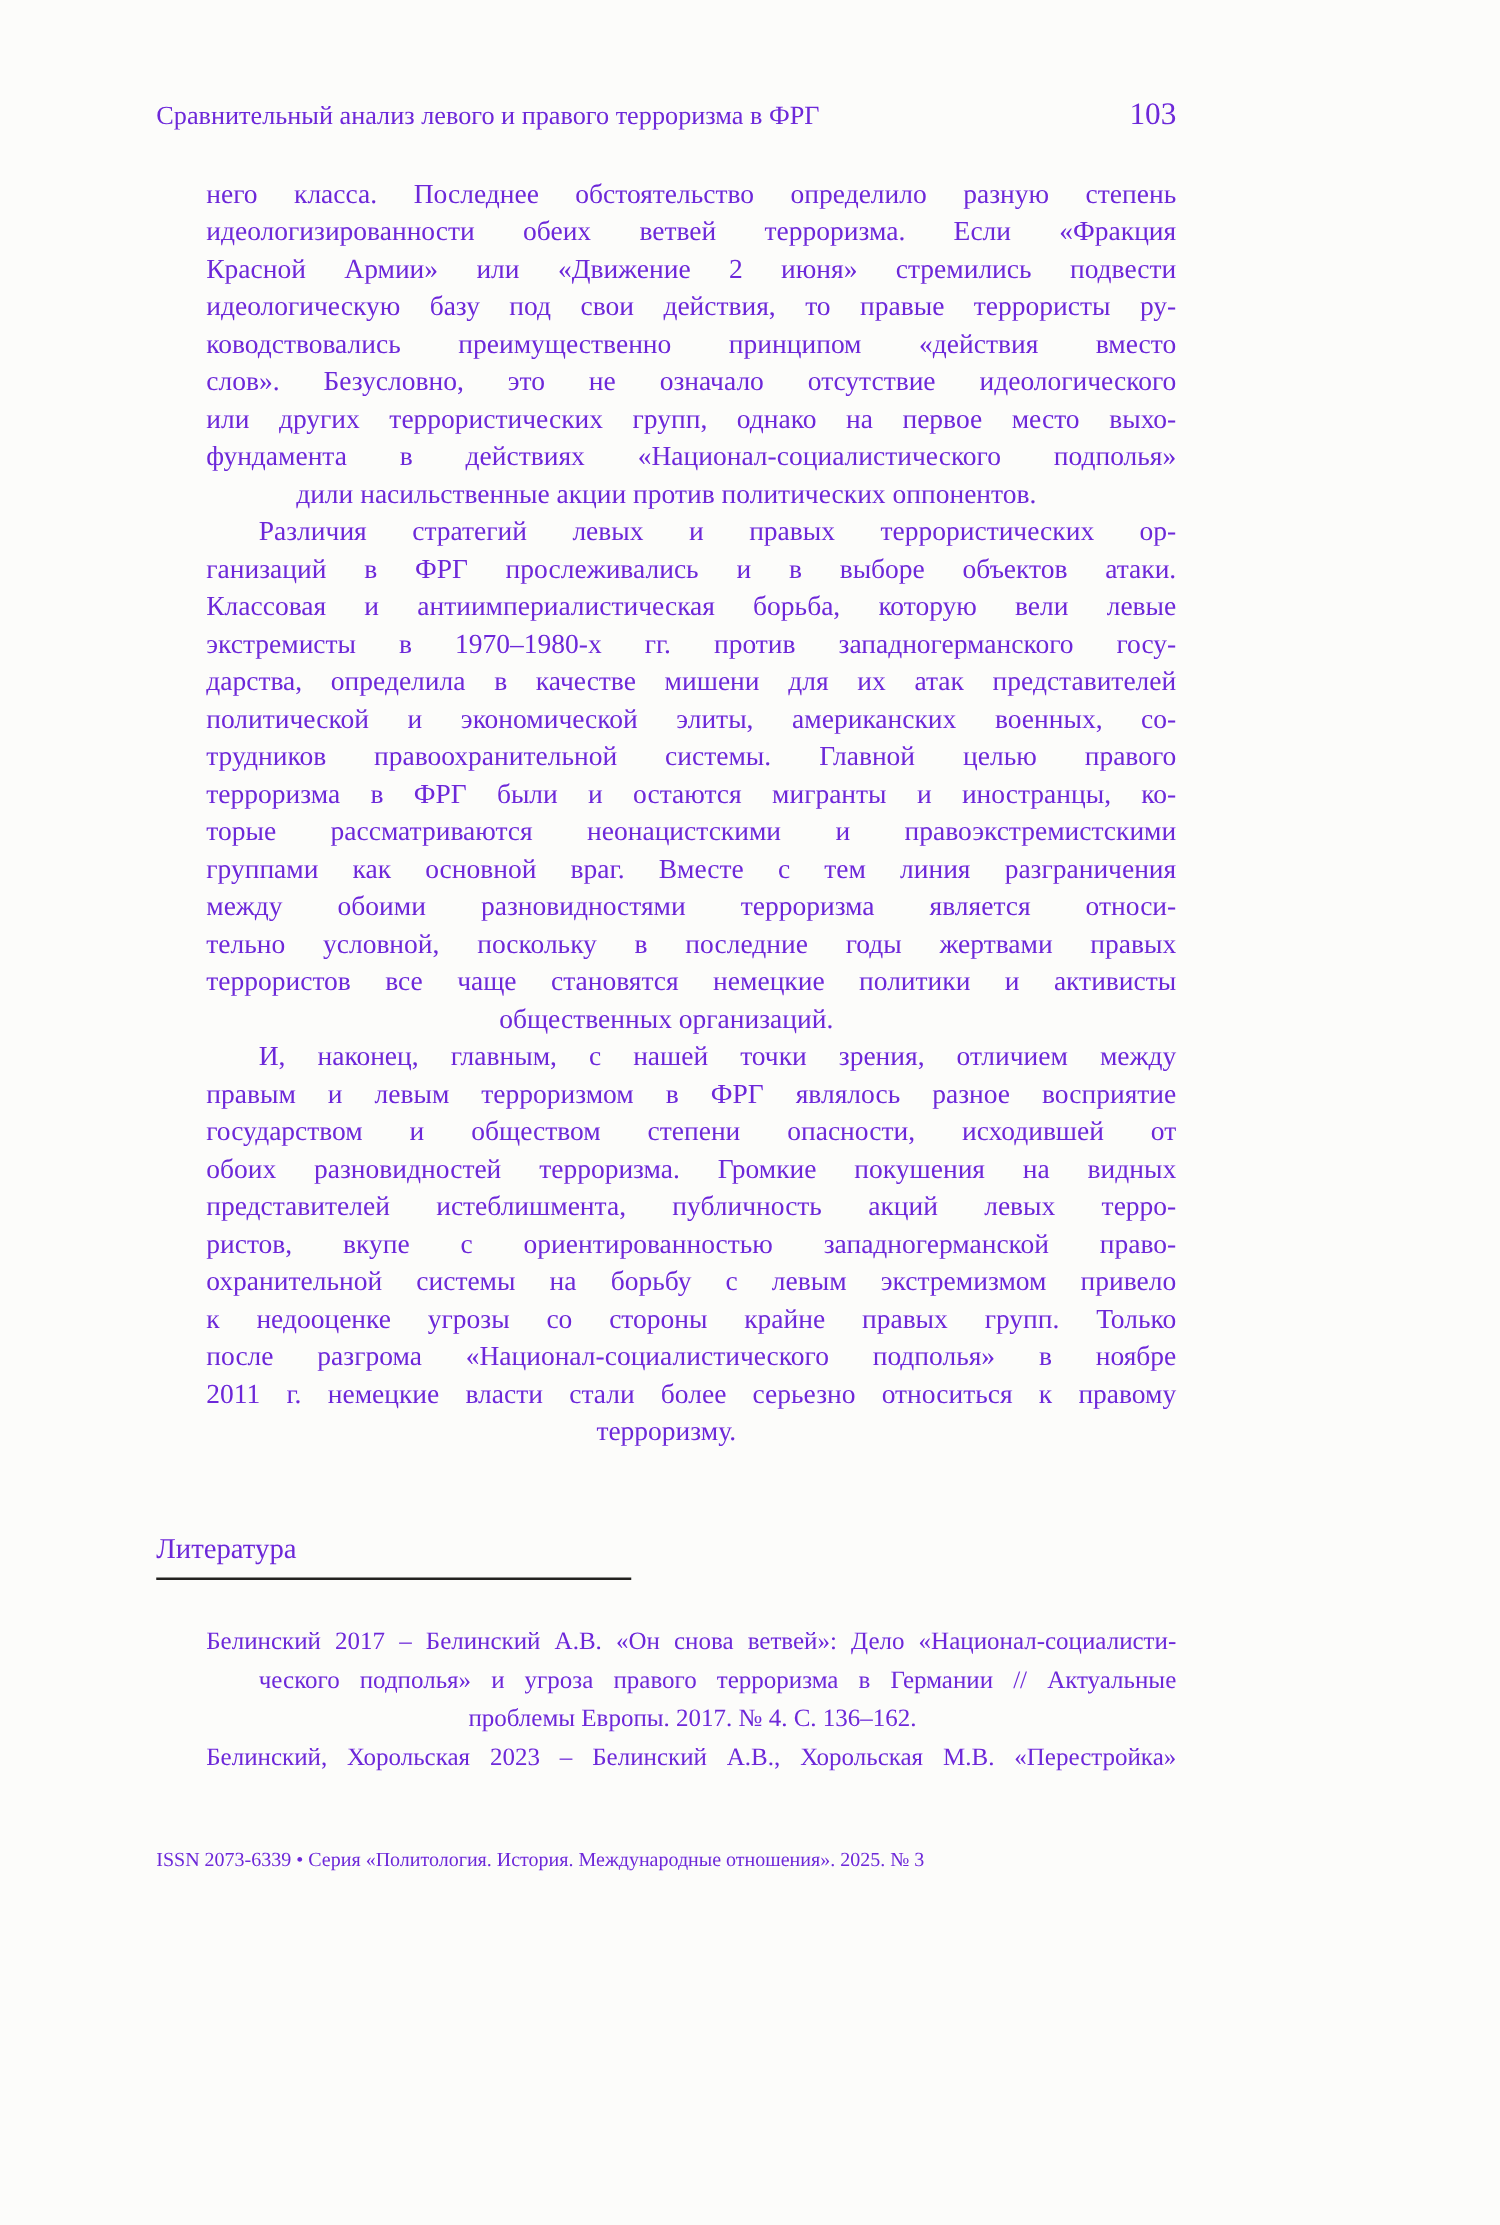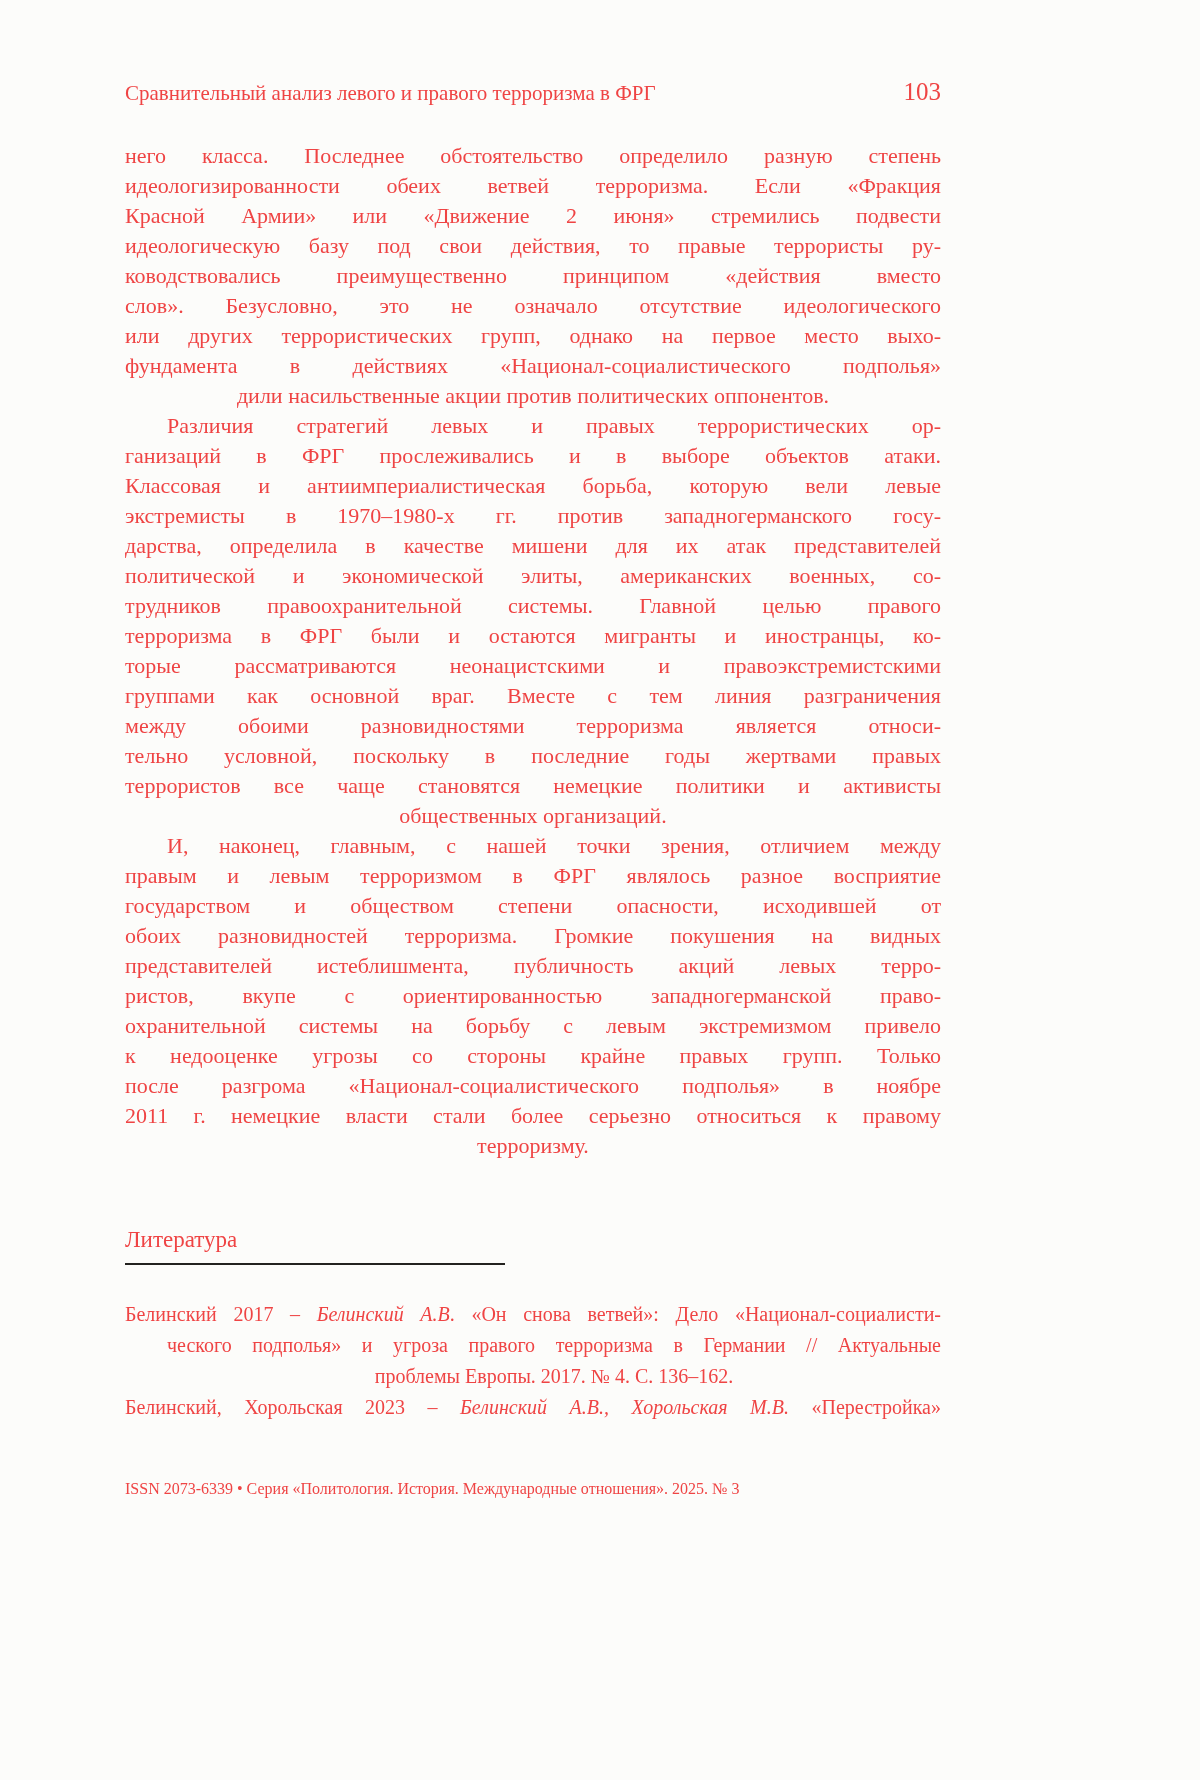--- a/index.html
+++ b/index.html
@@ -2,44 +2,44 @@
 <html lang="ru"><head>
 <meta charset="utf-8">
 <style>
   html,body { margin:0; padding:0; background:#e8e8e8; }
   .page {
     position:relative;
     width:1200px; height:1780px;
     margin:0 auto;
     background:#fcfcfa;
     font-family:"Liberation Serif","DejaVu Serif",serif;
-    color:#ef4444;
+    color:#6d28d9;
     overflow:hidden;
   }
   .content { position:absolute; left:125px; top:78px; width:816px; }
 
   .running-head {
     display:flex; justify-content:space-between; align-items:baseline;
     line-height:28px;
   }
   .running-title { font-size:21px; }
   .page-number  { font-size:25px; }
 
   .body-text { margin-top:34px; font-size:22px; line-height:30px; }
 
   .line { text-align:center; }
-  .line.fill { text-align:justify; text-align-last:justify; }
+  .line.fill { text-align:justify; text-align-last:justify;margin-left:40px; }
   .line.ind  { text-indent:42px; }
   .line.hang { padding-left:42px; }
 
   .lit-heading { margin-top:64px; font-size:23px; line-height:30px; }
   .lit-rule    { width:380px; height:2px; background:#23221f; margin-top:8px; }
 
   .references { margin-top:34px; font-size:20px; line-height:31px; }
-  .it { font-style:italic; }
+  .it { }
 
   .footer {
     position:absolute; left:125px; top:1476px; width:816px;
     font-size:16px; line-height:26px; white-space:nowrap;
   }
 </style>
 </head>
 <body>
 
 <div class="page">

